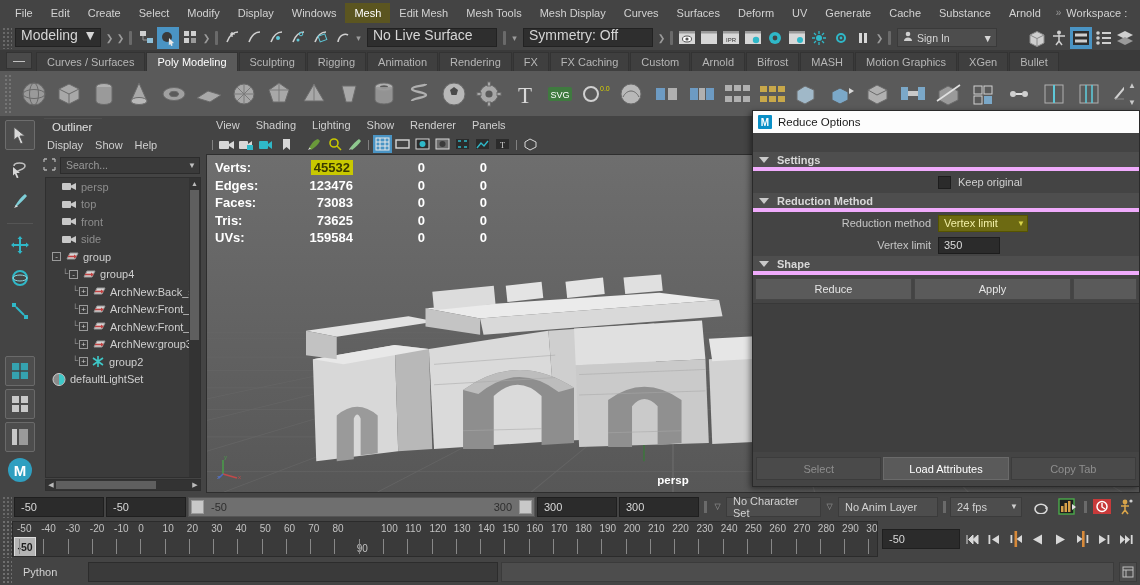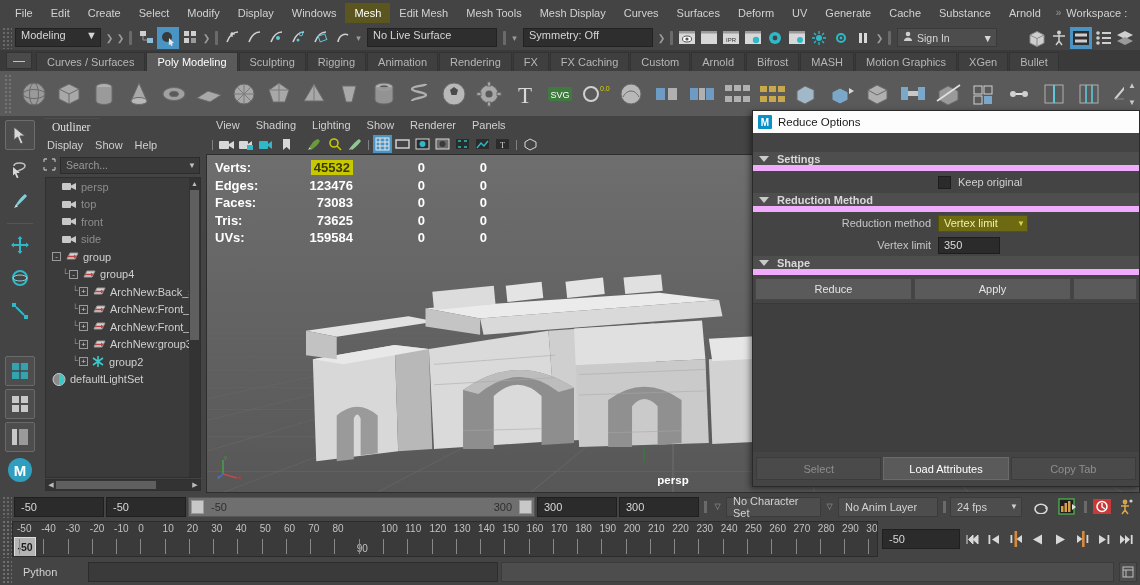--- a/index.html
+++ b/index.html
@@ -35,21 +35,21 @@
     padding-left: 2px; flex: none; gap: 0px;
   }
   .grip {
     width: 10px; height: 22px; flex: none;
     background-image: radial-gradient(#6f6f6f 1px, transparent 1.2px);
     background-size: 4px 4px; opacity: .85;
   }
   .sl-select {
     width: 86px; height: 19px; background: #2e2e2e; border: 1px solid #222;
     display: flex; align-items: center; justify-content: space-between;
-    padding: 0 3px 6px 5px; color: #d6d6d6; font-size: 11px; margin: 0 3px;
+    padding: 0 3px 6px 5px; color: #d6d6d6; font-size: 14px; margin: 0 3px;
   }
   .sl-select.wide { width: 130px; }
   .sep-tall { width: 9px; height: 20px; display:flex; align-items:center; justify-content:center; }
   .sep-tall::after { content:''; width: 3px; height: 14px; background:#6a6a6a; border-radius:1px; }
   .sep-arrow { width: 11px; text-align:center; color:#9b9b9b; font-size: 9px; }
   .ibtn {
     width: 22px; height: 22px; display: flex; align-items: center; justify-content: center;
     flex: none;
   }
   .ibtn.sel { background: #4a94c4; }
@@ -102,21 +102,21 @@
   .toolbox {
     width: 40px; background: #444444; flex:none; display:flex; flex-direction:column;
     align-items:center; padding-top: 4px; position:relative;
   }
   .tool-btn { width: 30px; height: 30px; margin-bottom: 3px; display:flex; align-items:center; justify-content:center; border-radius:2px;}
   .tool-btn.sel { background: #4d4d4d; border: 1px solid #6d6d6d; }
   .tool-div { width: 26px; height: 1px; background:#555; margin: 4px 0 6px; }
 
   
   .outliner { width: 164px; background: #444444; flex:none; display:flex; flex-direction:column; }
-  .ol-tabrow { height: 20px; display:flex; align-items:flex-end; padding-left:4px;font-family:Liberation Serif, serif; }
+  .ol-tabrow { height: 20px; display:flex; align-items:flex-end; padding-left:4px; }
   .ol-tab {
     background:#444; color:#e2e2e2; font-size:11.5px; padding: 2px 10px 3px 8px;
     border-top: 1px solid #4e4e4e;
   }
   .ol-menurow { height: 18px; display:flex; align-items:center; gap:12px; padding-left:7px; font-size:11px; color:#d0d0d0;}
   .ol-searchrow { height: 22px; display:flex; align-items:center; padding: 0 4px 0 3px; gap:4px;}
   .ol-searchbox {
     flex:1; height:17px; background:#3a3a3a; border:1px solid #2c2c2c; display:flex;
     align-items:center; justify-content:space-between; padding: 0 3px 0 5px; color:#9a9a9a; font-size:10.5px;
   }
@@ -181,21 +181,21 @@
   }
   .rw-logo {
     width: 14px; height: 14px; background:#0a8fc6; color:#fff; font-size:10px; font-weight:bold;
     display:flex; align-items:center; justify-content:center; border-radius:1px;
   }
   .rw-menurow { height: 19px; display:flex; align-items:center; gap:14px; padding-left:8px; font-size:11px; color:#ccc; flex:none;}
   .rw-body { flex:1; display:flex; flex-direction:column; min-height:0; }
   .rw-section {
     height: 19px; background:#4e4e4e; display:flex; align-items:center; gap:8px;
     padding-left: 6px; font-size: 11px; font-weight: bold; color:#d8d8d8;
-    border-bottom:6px solid #f0abfc; flex:none;
+    border-bottom:4px solid #f0abfc; flex:none;
   }
   .tri { width:0;height:0;border-left:5px solid transparent;border-right:5px solid transparent;border-top:6px solid #c9c9c9;}
   .rw-field { height: 22px; display:flex; align-items:center; flex:none; }
   .rw-lab { width: 185px; text-align:right; padding-right: 7px; font-size:11px; color:#c6c6c6;}
   .cbox { width: 13px; height: 13px; background:#2b2b2b; border:1px solid #1d1d1d; flex:none;}
   .combo-hl {
     width: 90px; height: 17px; background:#6d6a12; border:1px solid #565400;
     display:flex; align-items:center; justify-content:space-between; padding: 0 2px 0 5px;
     color:#f2f0a8; font-size:11px;
   }

